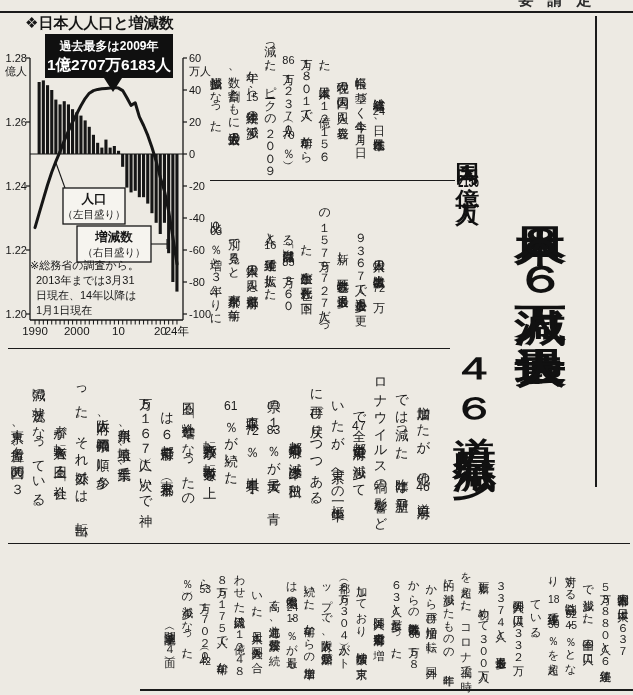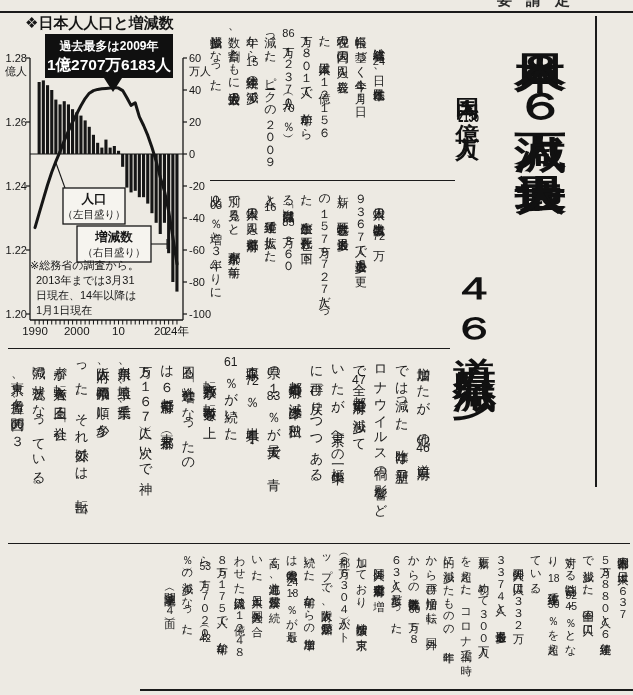--- a/index.html
+++ b/index.html
@@ -1,19 +1,20 @@
 <!DOCTYPE html>
 <html><head>
 <meta charset="utf-8">
 <style>
   html,body{margin:0;padding:0;}
   #paper{
     position:relative; width:633px; height:695px; overflow:hidden;
     background:#edeae3; color:#1b1b1b;
     font-family:"Liberation Serif","DejaVu Serif",serif;
+    text-align:center;
   }
   .rule-h{position:absolute;background:#1b1b1b;height:1.5px;}
   .rule-v{position:absolute;background:#1b1b1b;width:1.5px;}
   
   .vband{position:absolute;display:flex;flex-direction:row-reverse;justify-content:space-between;}
   .vcol{
     writing-mode:vertical-rl; text-orientation:mixed;
     font-family:"Liberation Serif","DejaVu Serif",serif;
     white-space:nowrap; color:#1b1b1b;
   }

